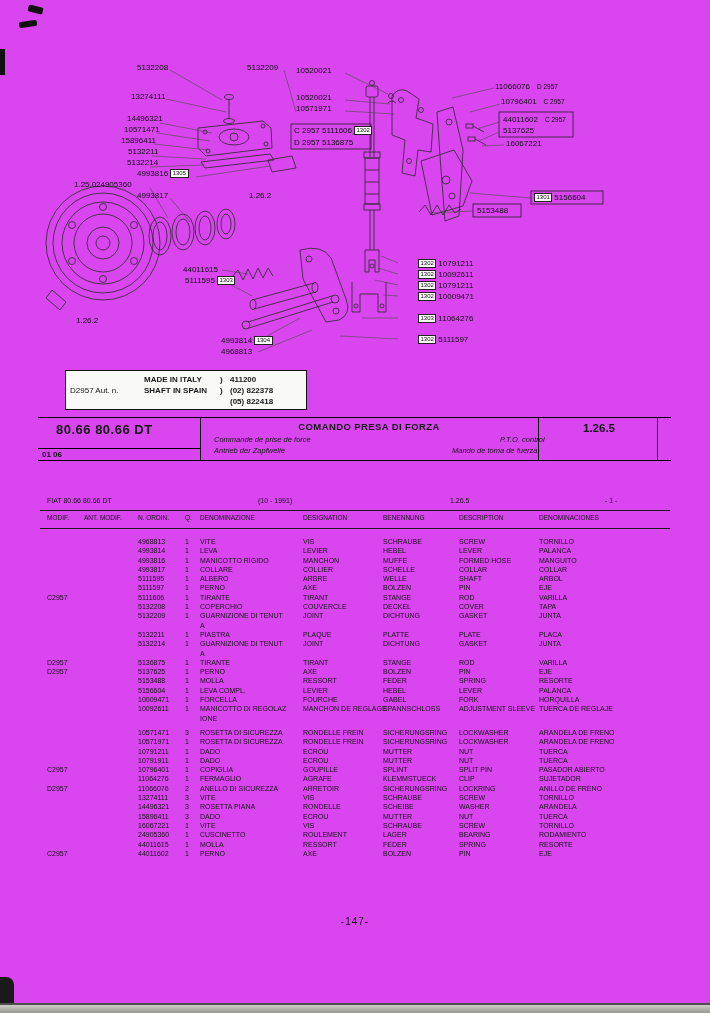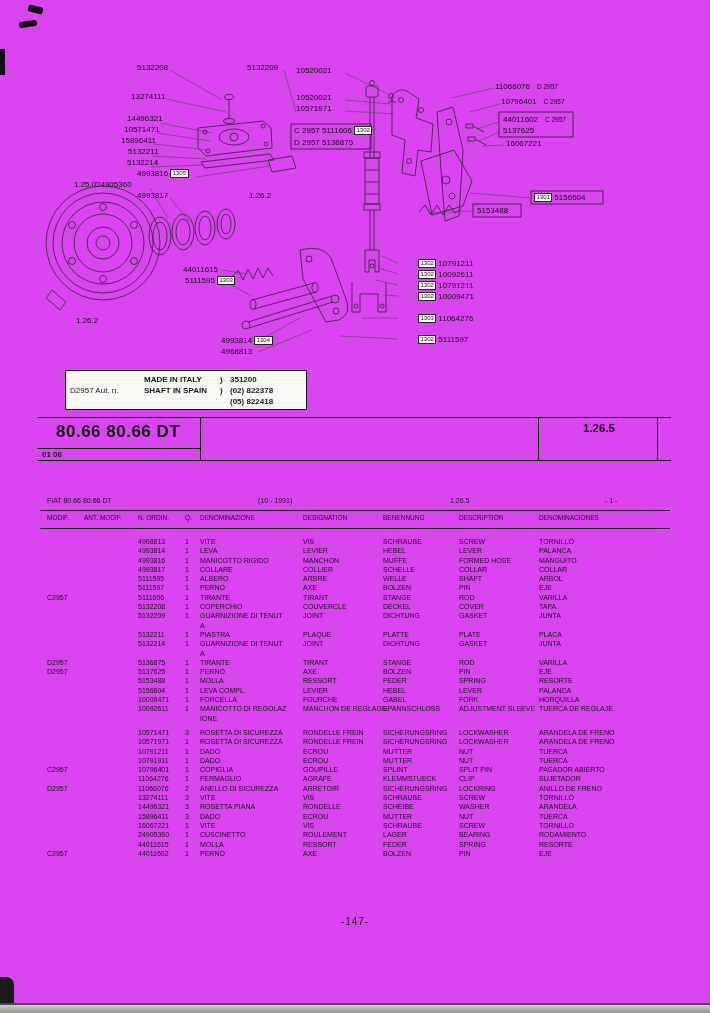--- a/index.html
+++ b/index.html
@@ -27,21 +27,21 @@
   .mi-prefix{width:74px;padding-left:4px;}
   .mi-rows{flex:1;line-height:11px;font-weight:bold;}
   .mi-row{display:flex;}
   .mi-row .lab{width:76px;}
   .mi-row .brc{width:10px;}
   .mi-row .val{font-weight:bold;}
   
   .band{position:absolute;left:38px;top:417px;width:633px;height:42px;
         border-top:1.5px solid #000;border-bottom:1px solid #000;}
   .band-left{position:absolute;left:0;top:0;width:162px;height:100%;border-right:1px solid #000;}
-  .band-model{font-size:17px;font-weight:bold;letter-spacing:.5px;padding:4px 0 0 18px;}
+  .band-model{font-size:13px;font-weight:bold;letter-spacing:.5px;padding:4px 0 0 18px;}
   .band-code{position:absolute;left:0;bottom:0;width:100%;border-top:1px solid #000;
              font-size:8px;font-weight:bold;padding:1px 0 1px 4px;box-sizing:border-box;}
   .band-center{position:absolute;left:162px;top:0;width:338px;height:100%;}
   .band-title{font-size:9.5px;font-weight:bold;text-align:center;padding-top:3px;letter-spacing:.4px;}
   .sub{position:absolute;font-size:7.5px;font-style:italic;white-space:nowrap;}
   .s-fr{left:14px;top:17px;}.s-en{left:300px;top:17px;}
   .s-de{left:14px;top:28px;}.s-es{left:252px;top:28px;}
   .band-right{position:absolute;left:500px;top:0;width:133px;height:100%;border-left:1px solid #000;}
   .band-section{font-size:11.5px;font-weight:bold;padding:4px 0 0 44px;}
   .band-vline{position:absolute;right:14px;top:0;height:100%;border-left:1px solid #000;}
@@ -328,39 +328,46 @@
         <span>4968813</span>
       </div>
     </div>
 
   <div class="madein">
     <span class="mi-prefix">D2957 Aut. n.</span>
     <div class="mi-rows">
       <div class="mi-row">
         <span class="lab">MADE IN ITALY</span>
         <span class="brc">)</span>
-        <span class="val">351200</span>
+        <span class="val">411200</span>
       </div>
       <div class="mi-row">
         <span class="lab">SHAFT IN SPAIN</span>
         <span class="brc">)</span>
         <span class="val">(02) 822378</span>
       </div>
       <div class="mi-row">
         <span class="lab"></span>
         <span class="brc"></span>
         <span class="val">(05) 822418</span>
       </div>
     </div>
   </div>
 
   <div class="band">
     <div class="band-left">
       <div class="band-model">80.66 80.66 DT</div>
       <div class="band-code">01 06</div>
+    </div>
+    <div class="band-center">
+      <div class="band-title">COMANDO PRESA DI FORZA</div>
+      <span class="sub s-fr">Commande de prise de force</span>
+      <span class="sub s-en">P.T.O. control</span>
+      <span class="sub s-de">Antrieb der Zapfwelle</span>
+      <span class="sub s-es">Mando de toma de fuerza</span>
     </div>
     <div class="band-right">
       <div class="band-section">1.26.5</div>
       <div class="band-vline"></div>
     </div>
   </div>
 
   <div class="meta">
     <span class="m-model">FIAT 80.66 80.66 DT</span>
     <span class="m-date">(10 - 1991)</span>

